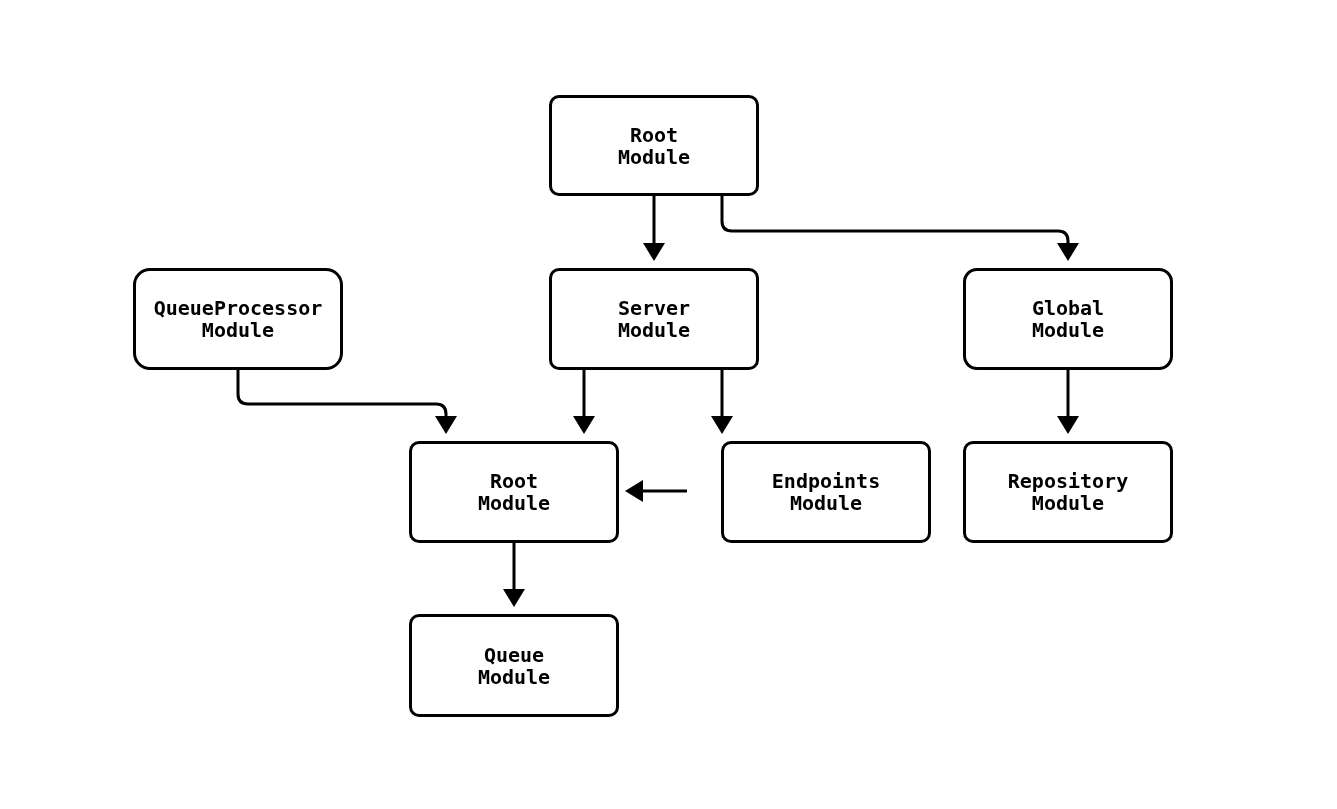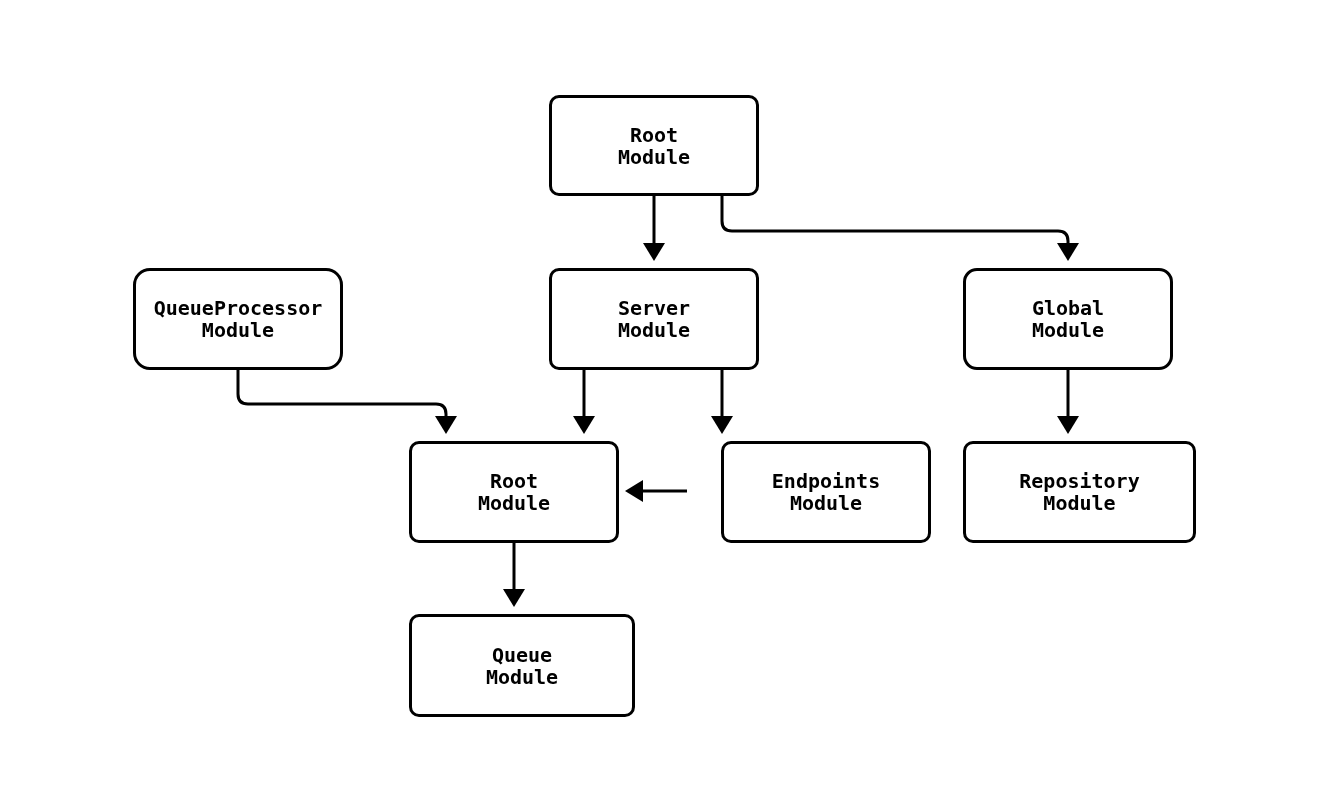--- a/index.html
+++ b/index.html
@@ -117,23 +117,23 @@
   <div class="node" style="left:409px; top:441px; width:210px; height:102px;">
     <span class="node-label">Root
 Module</span>
   </div>
 
   <div class="node" style="left:687px; top:441px; width:210px; height:102px;margin-left:34px;">
     <span class="node-label">Endpoints
 Module</span>
   </div>
 
-  <div class="node" style="left:963px; top:441px; width:233px; height:102px;">
+  <div class="node" style="left:963px; top:441px; width:210px; height:102px;">
     <span class="node-label">Repository
 Module</span>
   </div>
 
-  <div class="node" style="left:409px; top:614px; width:226px; height:103px;align-items:center;">
+  <div class="node" style="left:409px; top:614px; width:210px; height:103px;align-items:center;">
     <span class="node-label">Queue
 Module</span>
   </div>
 
 </div>
 
 </body></html>

